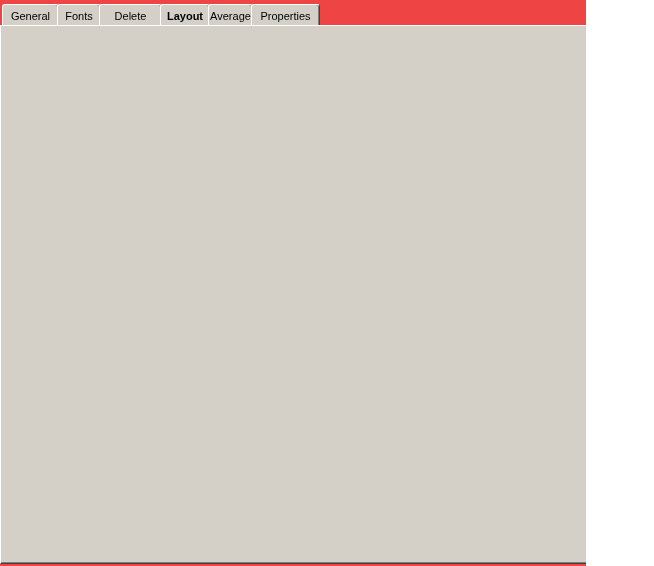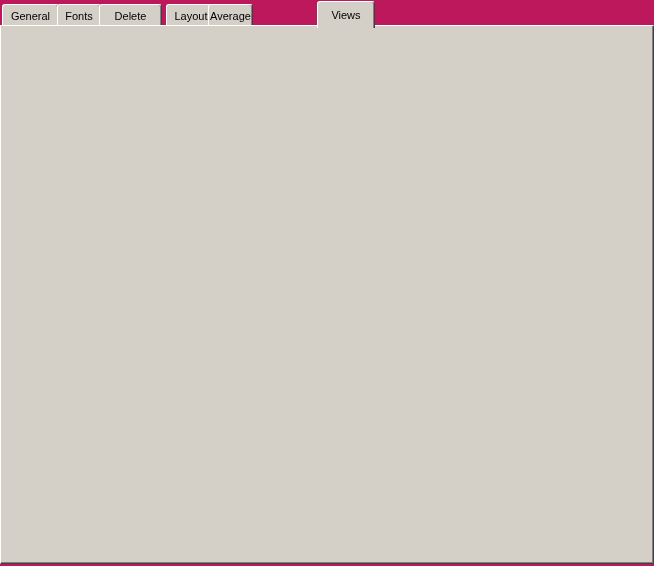--- a/index.html
+++ b/index.html
@@ -1,17 +1,17 @@
 <!DOCTYPE html>
 <html><head>
 <meta charset="utf-8">
 <style>
   html,body{margin:0;padding:0;}
   body{font-family:"Liberation Sans","DejaVu Sans",sans-serif;}
-  .screen{position:relative;width:654px;height:566px;background:#be185d;font-size:11px;color:#000;overflow:hidden;}
+  .screen{position:relative;width:586px;height:566px;background:#ef4444;font-size:11px;color:#000;overflow:hidden;}
 
   
   .tab{position:absolute;top:4px;height:21px;background:#d4d0c8;
        border-top:1px solid #fff;border-left:1px solid #fff;border-right:1px solid #404040;
        border-radius:3px 3px 0 0;box-shadow:inset -1px 0 0 #808080;
        display:flex;align-items:center;justify-content:center;z-index:1;cursor:default;}
   .tab.active{top:1px;height:26px;z-index:6;box-shadow:inset -1px 0 0 #808080;}
 
   
   .panel{position:absolute;left:0;top:25px;width:652px;height:537px;background:#d4d0c8;
@@ -90,28 +90,28 @@
 
   <div class="tab" style="left:2px;width:55px;">
       <span>General</span>
     </div>
   <div class="tab" style="left:57px;width:42px;">
       <span>Fonts</span>
     </div>
   <div class="tab" style="left:99px;width:61px;">
       <span>Delete</span>
     </div>
-  <div class="tab" style="left:166px;width:48px;">
+  <div class="tab" style="left:160px;width:48px;font-weight:bold;">
       <span>Layout</span>
     </div>
   <div class="tab" style="left:208px;width:43px;">
       <span>Average</span>
     </div>
-  <div class="tab active" style="left:317px;width:56px;">
-      <span>Views</span>
+  <div class="tab" style="left:251px;width:67px;">
+      <span>Properties</span>
     </div>
 
   <div class="panel"></div>
 
   <div class="groupbox" style="left:8px;top:31px;width:551px;height:215px;">
     <span class="gb-label">Available Views</span>
   </div>
 
   <div class="tree sunken">
     <div class="tree-inner">

